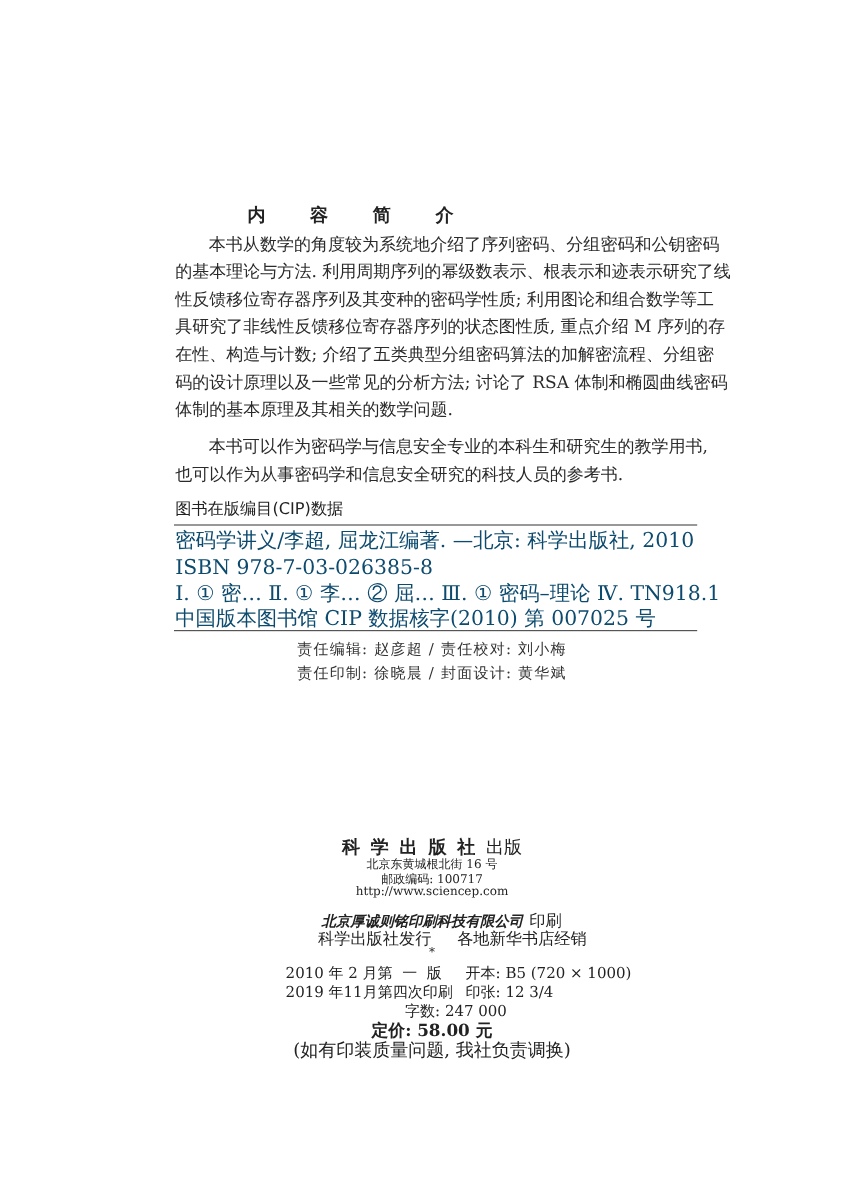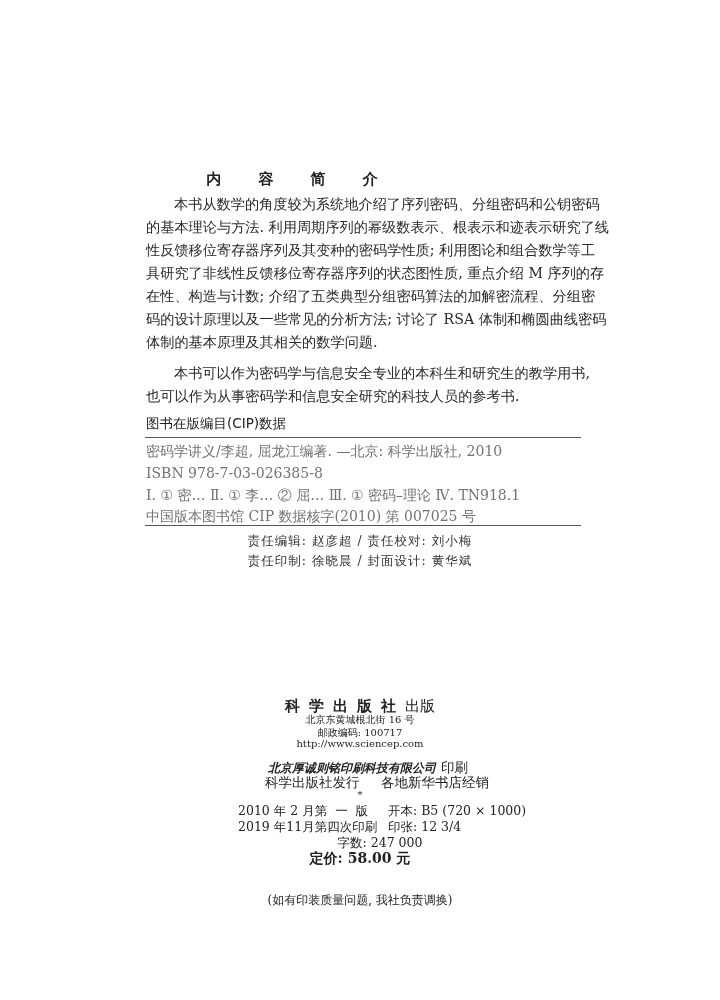--- a/index.html
+++ b/index.html
@@ -18,33 +18,33 @@
     left: 146px; width: 434px; font-size: 14.2px; line-height: 20px;
     text-align: justify; text-align-last: justify; color: #2a2a2a;
   }
   .para-line.last { text-align-last: left; }
   .para-line.indent { text-indent: 28px; }
   .cip-head {
     left: 146px; top: 415px; font-family: "DejaVu Sans", sans-serif;
     font-size: 13.5px; color: #222;
   }
   .rule { position: absolute; left: 145px; width: 436px; height: 1px; background: #555; }
-  .cip-line { left: 146px; font-size: 14px; line-height: 18px; color: #737373; }
+  .cip-line { left: 146px; font-size: 17px; line-height: 18px; color: #0c4a6e; }
   .credit { left: 0; width: 720px; text-align: center; font-size: 12.5px; color: #333; letter-spacing: 1px; }
   .pub { left: 0; width: 720px; text-align: center; color: #222; }
   .pub-name { font-size: 15px; font-weight: bold; letter-spacing: 9px; }
   .pub-suffix { font-size: 15px; letter-spacing: 0; }
   .small { font-size: 10px; }
   .url { font-size: 10px; }
   .printer-name { font-weight: bold; font-style: italic; font-size: 12px; margin-left: 16px; }
   .mid { font-size: 13.5px; }
   .ed-row { left: 238px; font-size: 12.5px; }
   .ed-col2 { position: absolute; left: 150px; }
   .price { font-weight: bold; font-size: 14px; }
-  .note { font-size: 12px; margin-top: 26px; }
+  .note { font-size: 15px; }
 </style>
 </head>
 <body>
 
 <div class="abs title">内 容 简 介</div>
 
 <div>
   <div class="abs para-line indent" style="top:194px">本书从数学的角度较为系统地介绍了序列密码、分组密码和公钥密码</div>
   <div class="abs para-line" style="top:217px">的基本理论与方法. 利用周期序列的幂级数表示、根表示和迹表示研究了线</div>
   <div class="abs para-line" style="top:240px">性反馈移位寄存器序列及其变种的密码学性质; 利用图论和组合数学等工</div>

